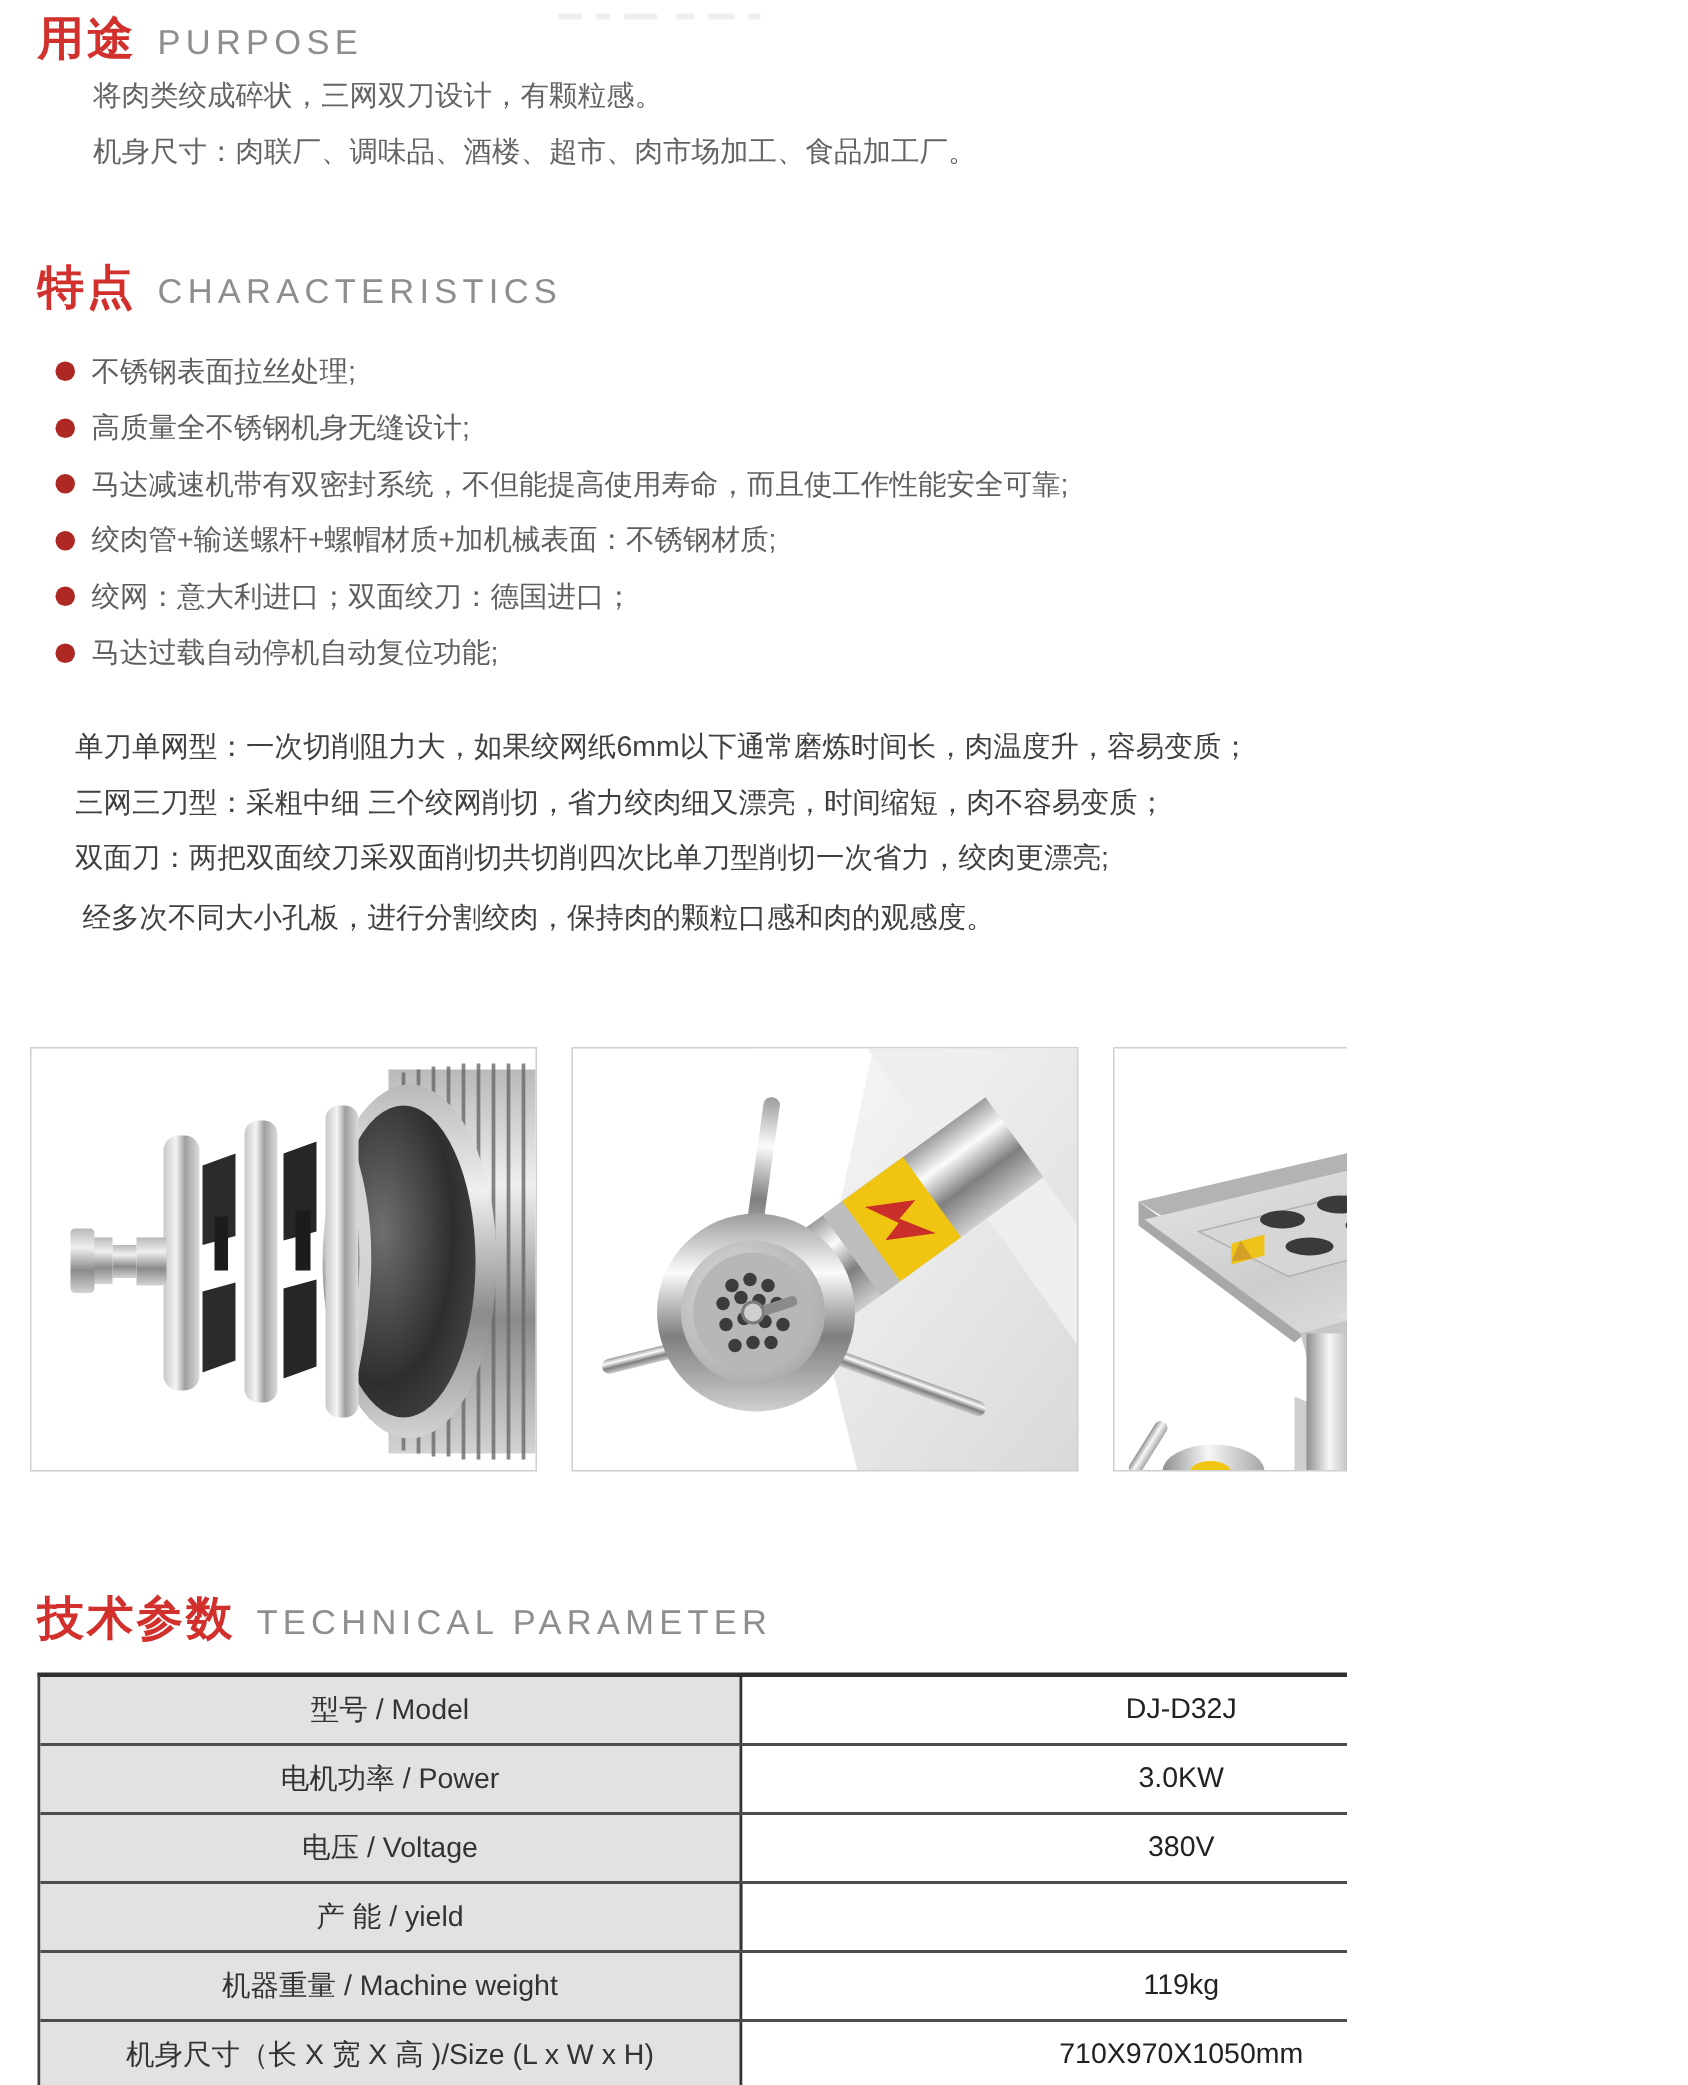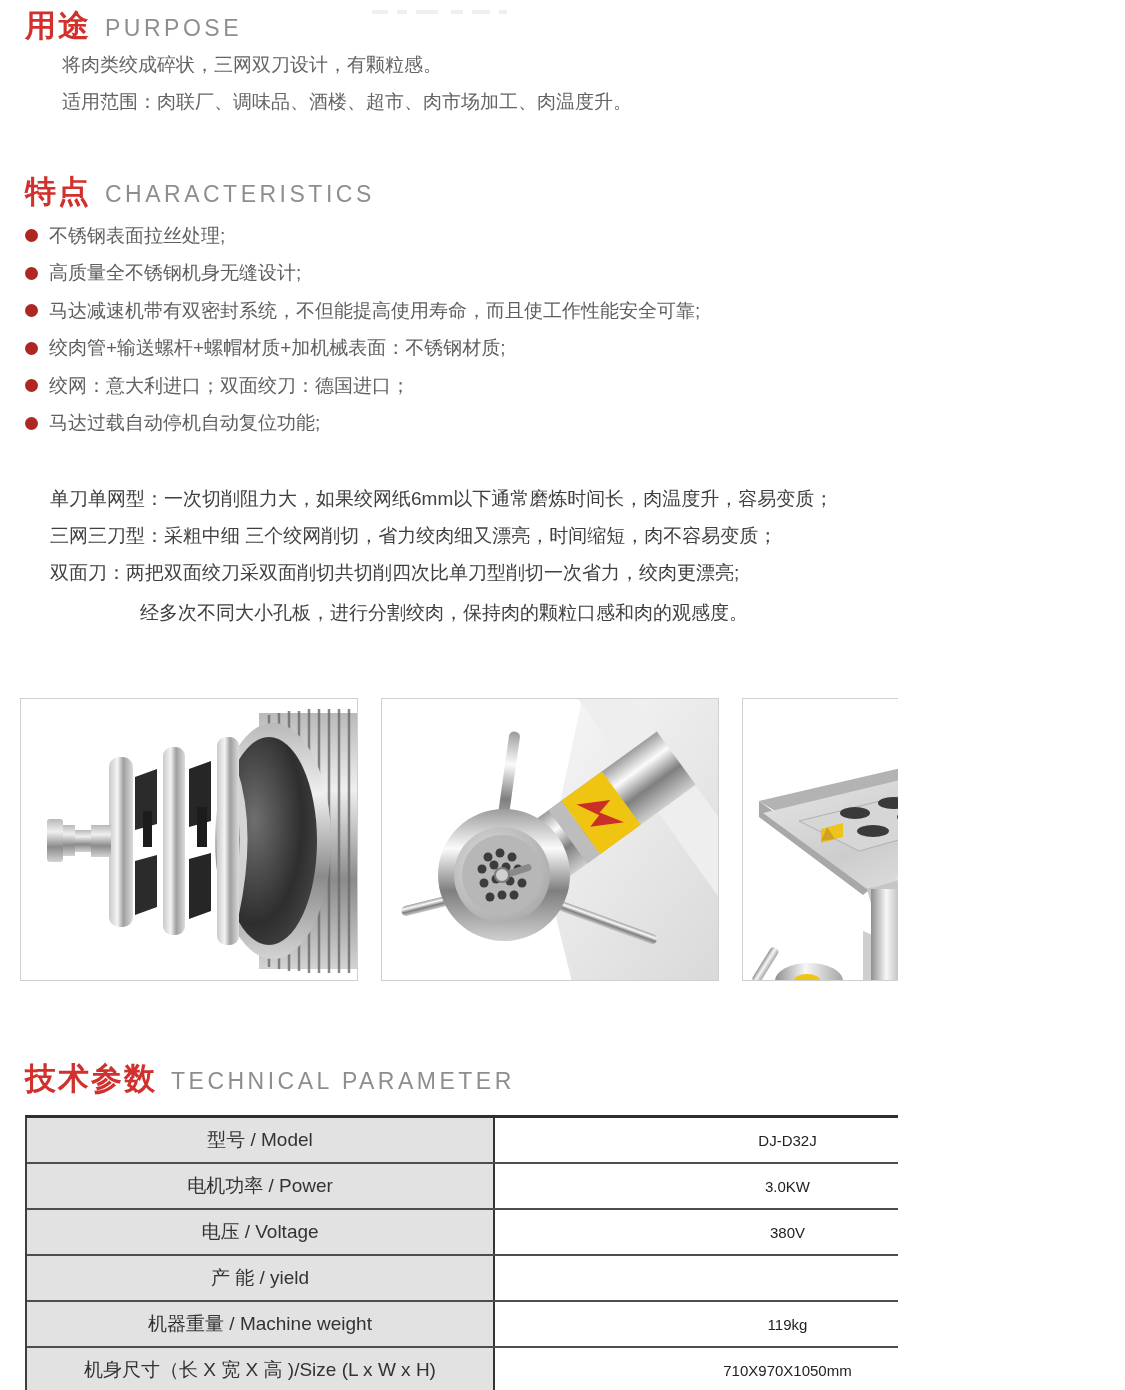--- a/index.html
+++ b/index.html
@@ -10,54 +10,54 @@
     overflow:hidden;
     font-family:"Liberation Sans","DejaVu Sans",sans-serif;
   }
   .abs{position:absolute;}
   
   .sec-title{display:flex;align-items:baseline;white-space:nowrap;}
   .sec-title .cn{font-size:31px;font-weight:bold;color:#d2302c;letter-spacing:2px;}
   .sec-title .en{font-size:23px;color:#8e8e8e;letter-spacing:3.5px;margin-left:14px;font-weight:400;}
   
   .para{font-size:19px;color:#646464;line-height:37px;white-space:nowrap;margin-left:37px;}
-  .bullets{list-style:none;margin:0;padding:0;}
+  .bullets{list-style:none;margin:12px;padding:0;}
   .bullets li{display:flex;align-items:center;height:37.5px;white-space:nowrap;}
   .dot{width:13px;height:13px;border-radius:50%;background:#ae2823;margin-right:11px;flex:0 0 auto;}
   .btxt{font-size:19px;color:#5f5f5f;}
   .subline{font-size:19px;color:#404040;line-height:37px;white-space:nowrap;}
   
   .remnant span{display:inline-block;height:4px;background:#edeff1;margin-right:9px;border-radius:1px;}
   
   .photo-box{width:338px;height:283px;border:1px solid #cfcfcf;background:#fff;box-sizing:border-box;overflow:hidden;}
   
   .spec-table{width:1055px;border-top:3px solid #2f2f2f;border-left:2px solid #3f3f3f;box-sizing:border-box;}
   .spec-row{display:flex;height:44px;border-bottom:2px solid #4d4d4d;}
   .spec-label{width:466px;flex:0 0 auto;background:#e2e2e2;border-right:2px solid #333;
     display:flex;align-items:center;justify-content:center;font-size:19px;color:#333;white-space:nowrap;}
   .spec-value{flex:1 1 auto;background:#fff;display:flex;align-items:center;justify-content:center;
-    font-size:15px;color:#222;white-space:nowrap;}
+    font-size:19px;color:#222;white-space:nowrap;}
 </style>
 </head>
 <body>
 
 <div id="page">
 
   <div class="abs remnant" style="left:372px;top:0;">
     <span style="width:16px;"></span><span style="width:10px;"></span><span style="width:22px;"></span>
     <span style="width:12px;"></span><span style="width:18px;"></span><span style="width:8px;"></span>
   </div>
 
   <div class="abs sec-title" style="left:25px;top:5px;">
     <span class="cn">用途</span>
     <span class="en">PURPOSE</span>
   </div>
   <div class="abs para" style="left:25px;top:46px;">
     <div>将肉类绞成碎状，三网双刀设计，有颗粒感。</div>
-    <div>适用范围：肉联厂、调味品、酒楼、超市、肉市场加工、肉温度升。</div>
+    <div>机身尺寸：肉联厂、调味品、酒楼、超市、肉市场加工、食品加工厂。</div>
   </div>
 
   <div class="abs sec-title" style="left:25px;top:171px;">
     <span class="cn">特点</span>
     <span class="en">CHARACTERISTICS</span>
   </div>
 
   <ul class="abs bullets" style="left:25px;top:217px;">
     <li>
         <span class="dot"></span>
@@ -82,21 +82,21 @@
     <li>
         <span class="dot"></span>
         <span class="btxt">马达过载自动停机自动复位功能;</span>
       </li>
   </ul>
 
   <div class="abs" style="left:50px;top:480px;">
     <div class="subline">单刀单网型：一次切削阻力大，如果绞网纸6mm以下通常磨炼时间长，肉温度升，容易变质；</div>
     <div class="subline">三网三刀型：采粗中细 三个绞网削切，省力绞肉细又漂亮，时间缩短，肉不容易变质；</div>
     <div class="subline">双面刀：两把双面绞刀采双面削切共切削四次比单刀型削切一次省力，绞肉更漂亮;</div>
-    <div class="subline" style="margin-top:3px;padding-left:5px;text-align:center;">经多次不同大小孔板，进行分割绞肉，保持肉的颗粒口感和肉的观感度。</div>
+    <div class="subline" style="margin-top:3px;padding-left:5px;">经多次不同大小孔板，进行分割绞肉，保持肉的颗粒口感和肉的观感度。</div>
   </div>
 
   <div class="abs photo-box" style="left:20px;top:698px;">
     <svg width="338" height="283" viewBox="0 0 338 283">
       <defs>
         <linearGradient id="mH" x1="0" y1="0" x2="1" y2="0">
           <stop offset="0" stop-color="#c9c9c9"></stop>
             <stop offset="0.35" stop-color="#f4f4f4"></stop>
           <stop offset="0.6" stop-color="#9f9f9f"></stop>
             <stop offset="1" stop-color="#dcdcdc"></stop>

